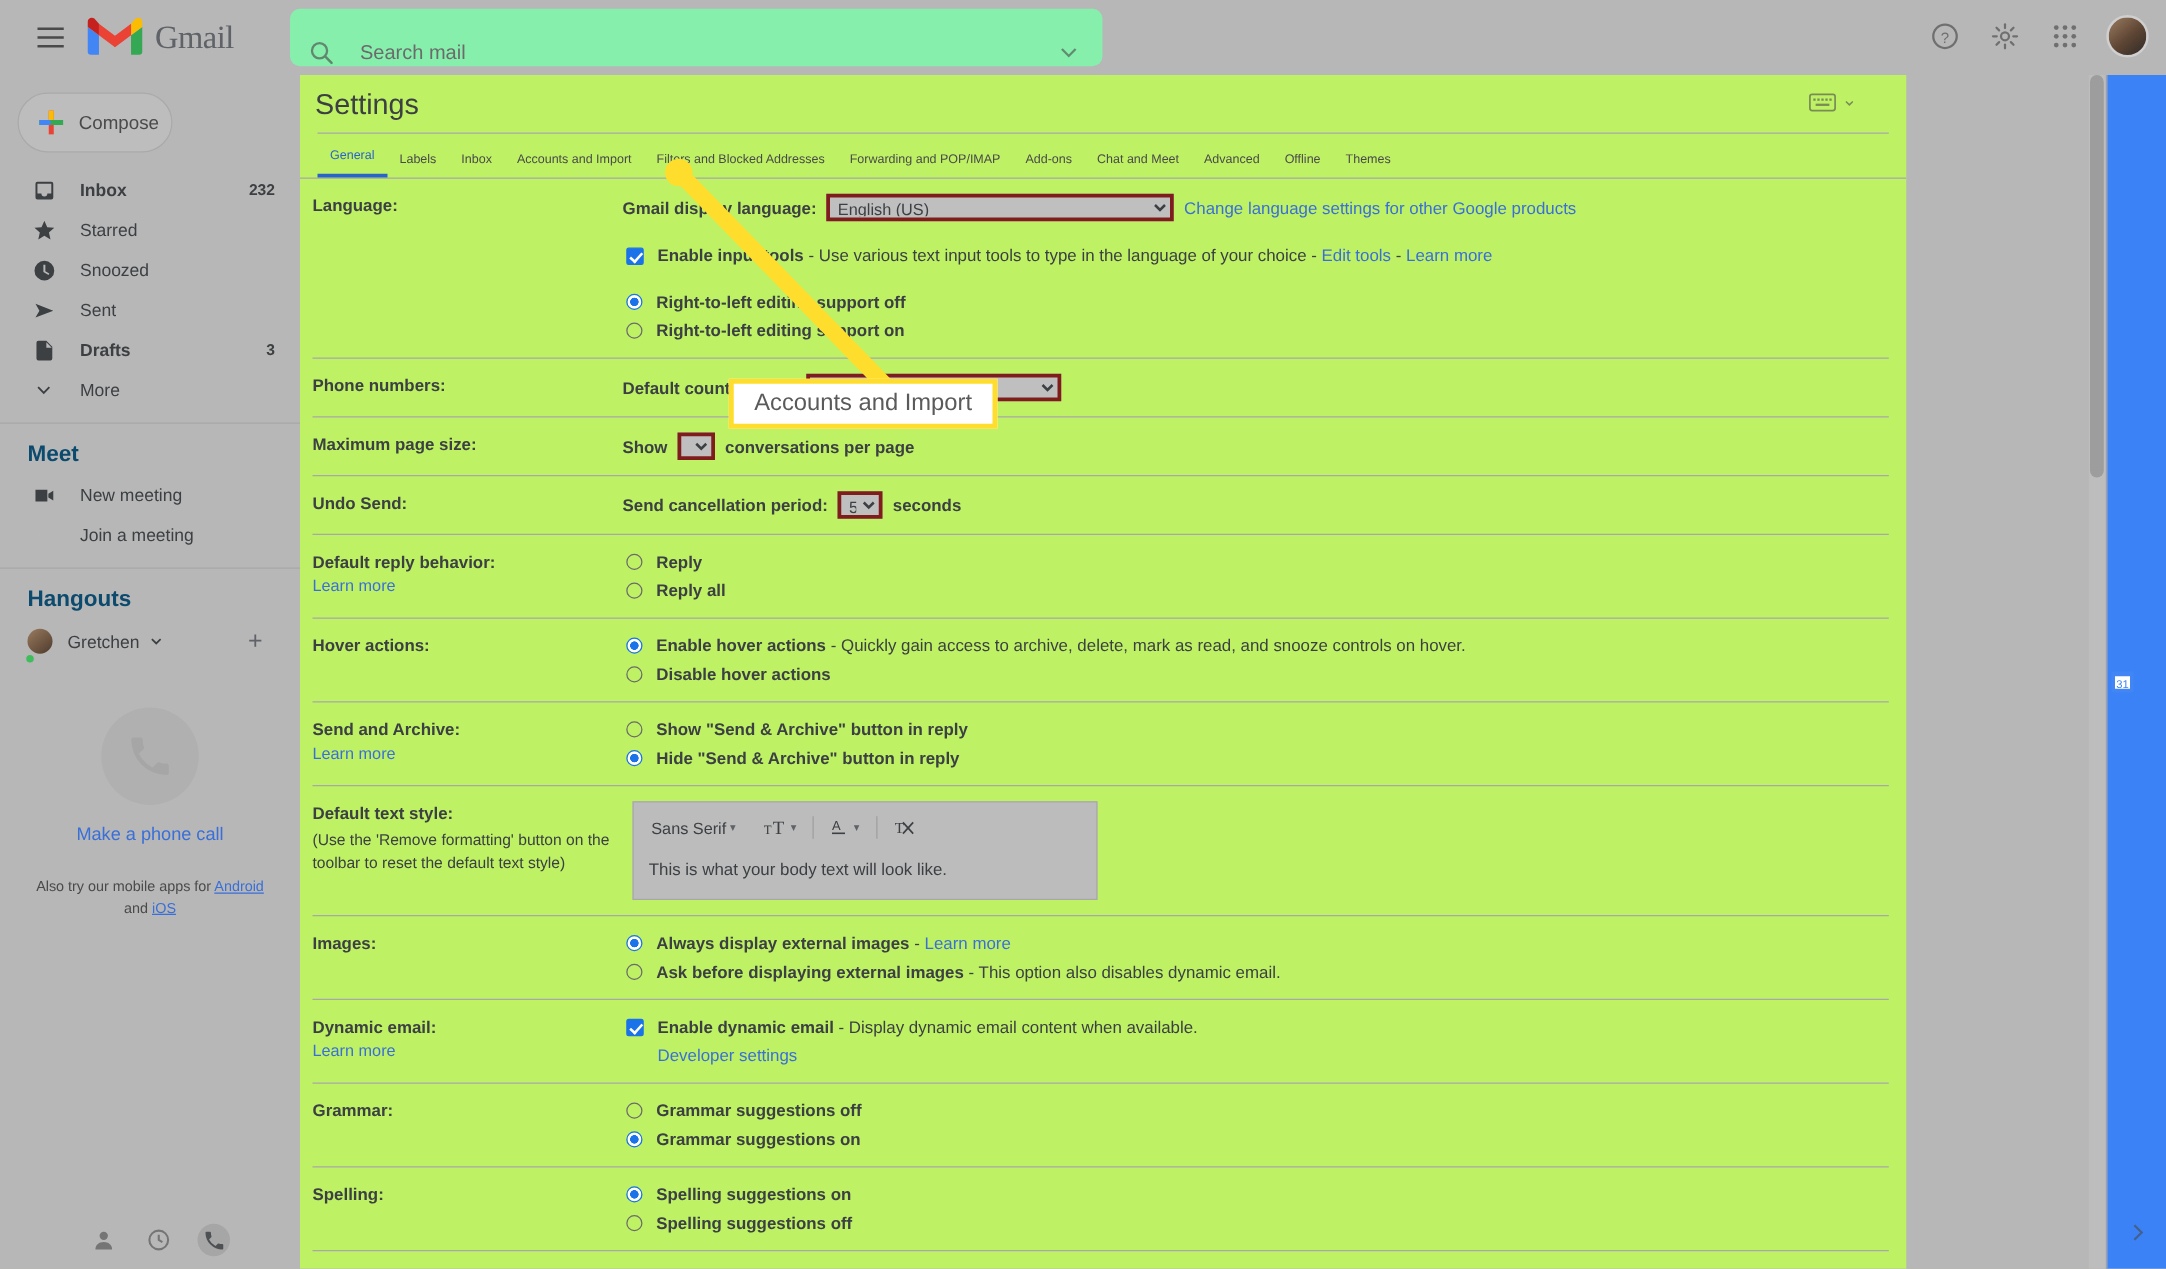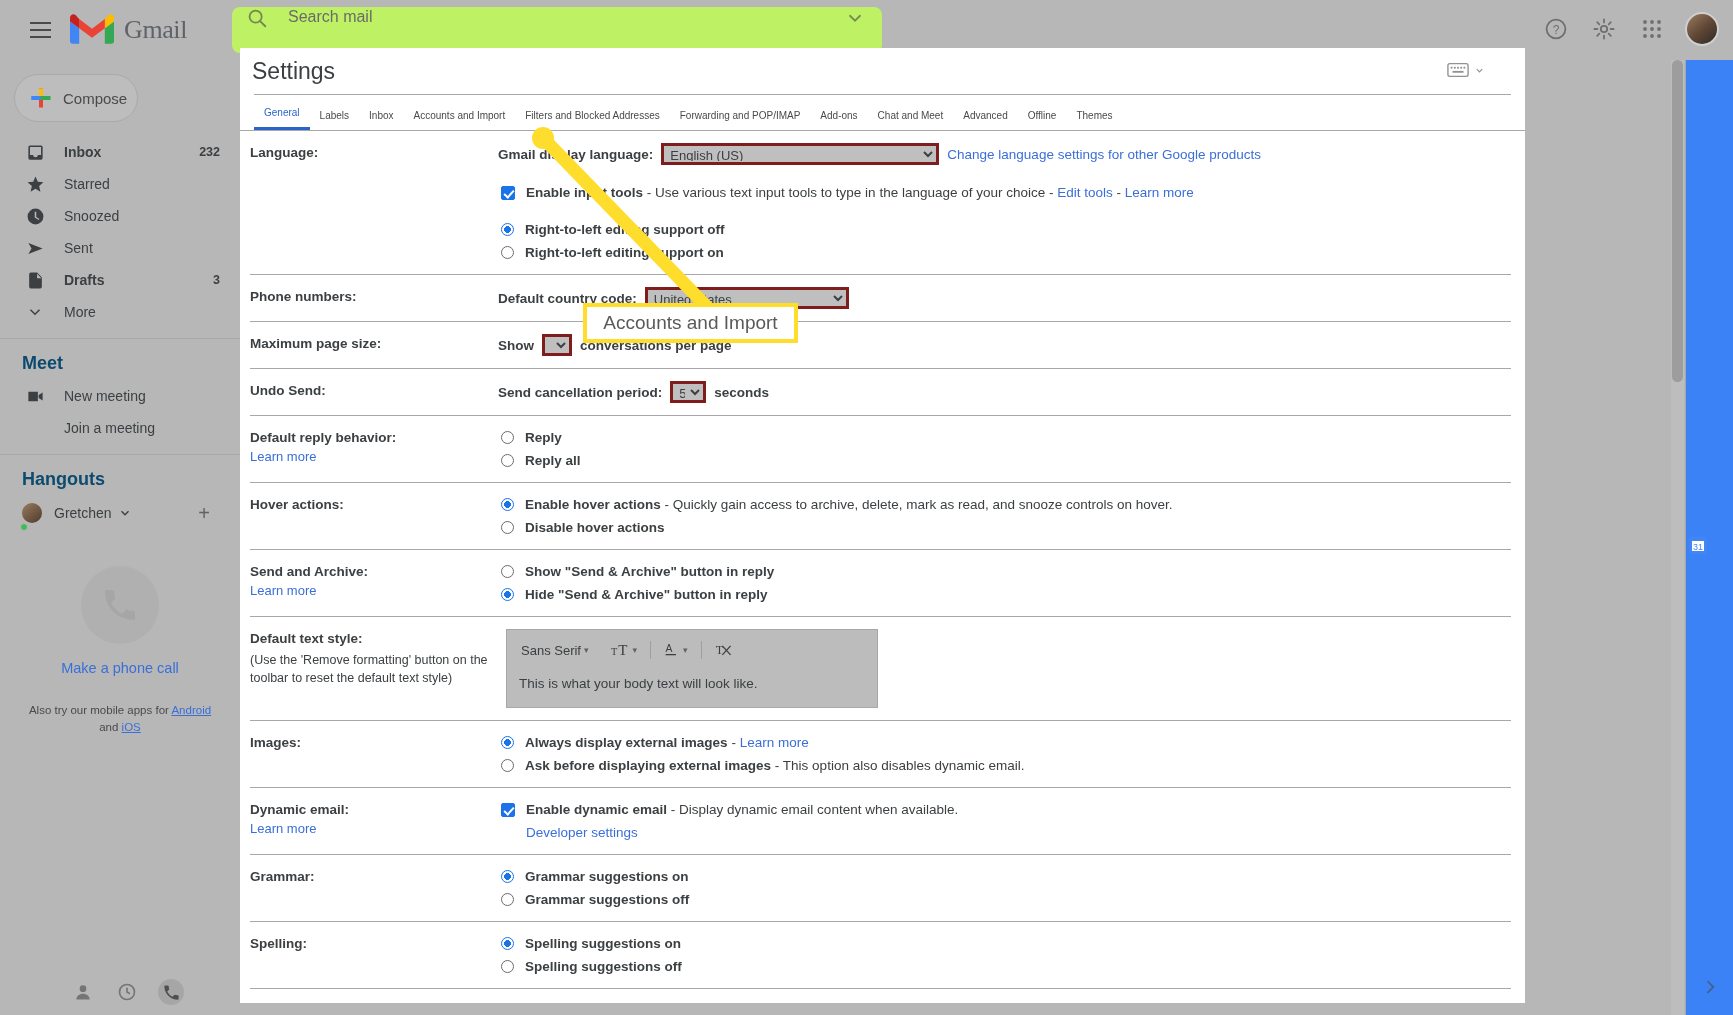--- a/index.html
+++ b/index.html
@@ -31,22 +31,22 @@
   .hamburger span { display:block; width: 21px; height: 2px; background: #4a4a4a; }
   .gmail-logo { margin-left: 8px; display:flex; align-items:center; gap:10px; }
   .mlogo { width: 44px; height: 34px; }
   .gmail-word {
     font-size: 26px; color: #5f6368; letter-spacing: -0.4px;
     font-family: Liberation Serif, serif;
   }
   .searchbar {
     position: absolute; left: 232px; top: 7px;
     width: 650px; height: 46px;
-    background: #bef264; border-radius: 8px;
-    display: flex; align-items: flex-start;
+    background: #86efac; border-radius: 8px;
+    display: flex; align-items: flex-end;
   }
   .search-icon { margin-left: 14px; width:22px;height:22px; opacity:.62; }
   .search-input {
     flex: 1; margin-left: 18px; border: none; outline: none;
     background: transparent; font-size: 16px; color: #6b6b6b;
     font-family: "Liberation Sans", sans-serif;
   }
   .search-input::placeholder { color: #6b6b6b; }
   .search-caret { margin-right: 16px; opacity: .6; }
   .top-right { position:absolute; right: 14px; top: 8px; display:flex; align-items:center; gap: 6px; }
@@ -105,22 +105,22 @@
   .alsotry a { color:#3a6fd8; text-decoration: underline; }
   .sidebar-bottom {
     position:absolute; bottom: 10px; left:0; width:240px;
     display:flex; align-items:center; gap: 18px; padding-left: 70px;
   }
   .sb-ico { width:26px;height:26px;display:flex;align-items:center;justify-content:center; opacity:.6; cursor:pointer;}
   .sb-ico.active { background:#a4a4a4; border-radius:50%; opacity:.85;}
 
   
   .main {
-    position:absolute; left:240px; top:48px; width:1285px; height:955px;
-    background:#ffffff; overflow:hidden;
+    position:absolute; left:240px; top:60px; width:1285px; height:955px;
+    background:#bef264; overflow:hidden;
   }
   .settings-head {
     height: 46px; display:flex; align-items:center; padding: 0 12px 0 12px;
     position:relative;
   }
   .settings-title { font-size: 23px; color: #3c4043; }
   .kb-shortcut { position:absolute; right:40px; top:14px; display:flex;align-items:center;gap:5px; opacity:.6; cursor:pointer;}
   .head-rule { height:1px; background:#a8a8a8; margin: 0 14px; }
   .tabs {
     display:flex; align-items:flex-end; gap: 0px;
@@ -636,26 +636,26 @@
               <span style="width:28px;display:inline-block"></span>
             <span class="lnk">Developer settings</span>
             </div>
         </div>
       </div>
 
       <div class="row">
         <div class="row-label">Grammar:</div>
         <div class="row-content">
           <div class="opt">
+              <span class="radio"></span>
+            <span class="bold">Grammar suggestions off</span>
+            </div>
+          <div class="opt">
               <span class="radio on"></span>
             <span class="bold">Grammar suggestions on</span>
-            </div>
-          <div class="opt">
-              <span class="radio"></span>
-            <span class="bold">Grammar suggestions off</span>
             </div>
         </div>
       </div>
 
       <div class="row">
         <div class="row-label">Spelling:</div>
         <div class="row-content">
           <div class="opt">
               <span class="radio on"></span>
             <span class="bold">Spelling suggestions on</span>

